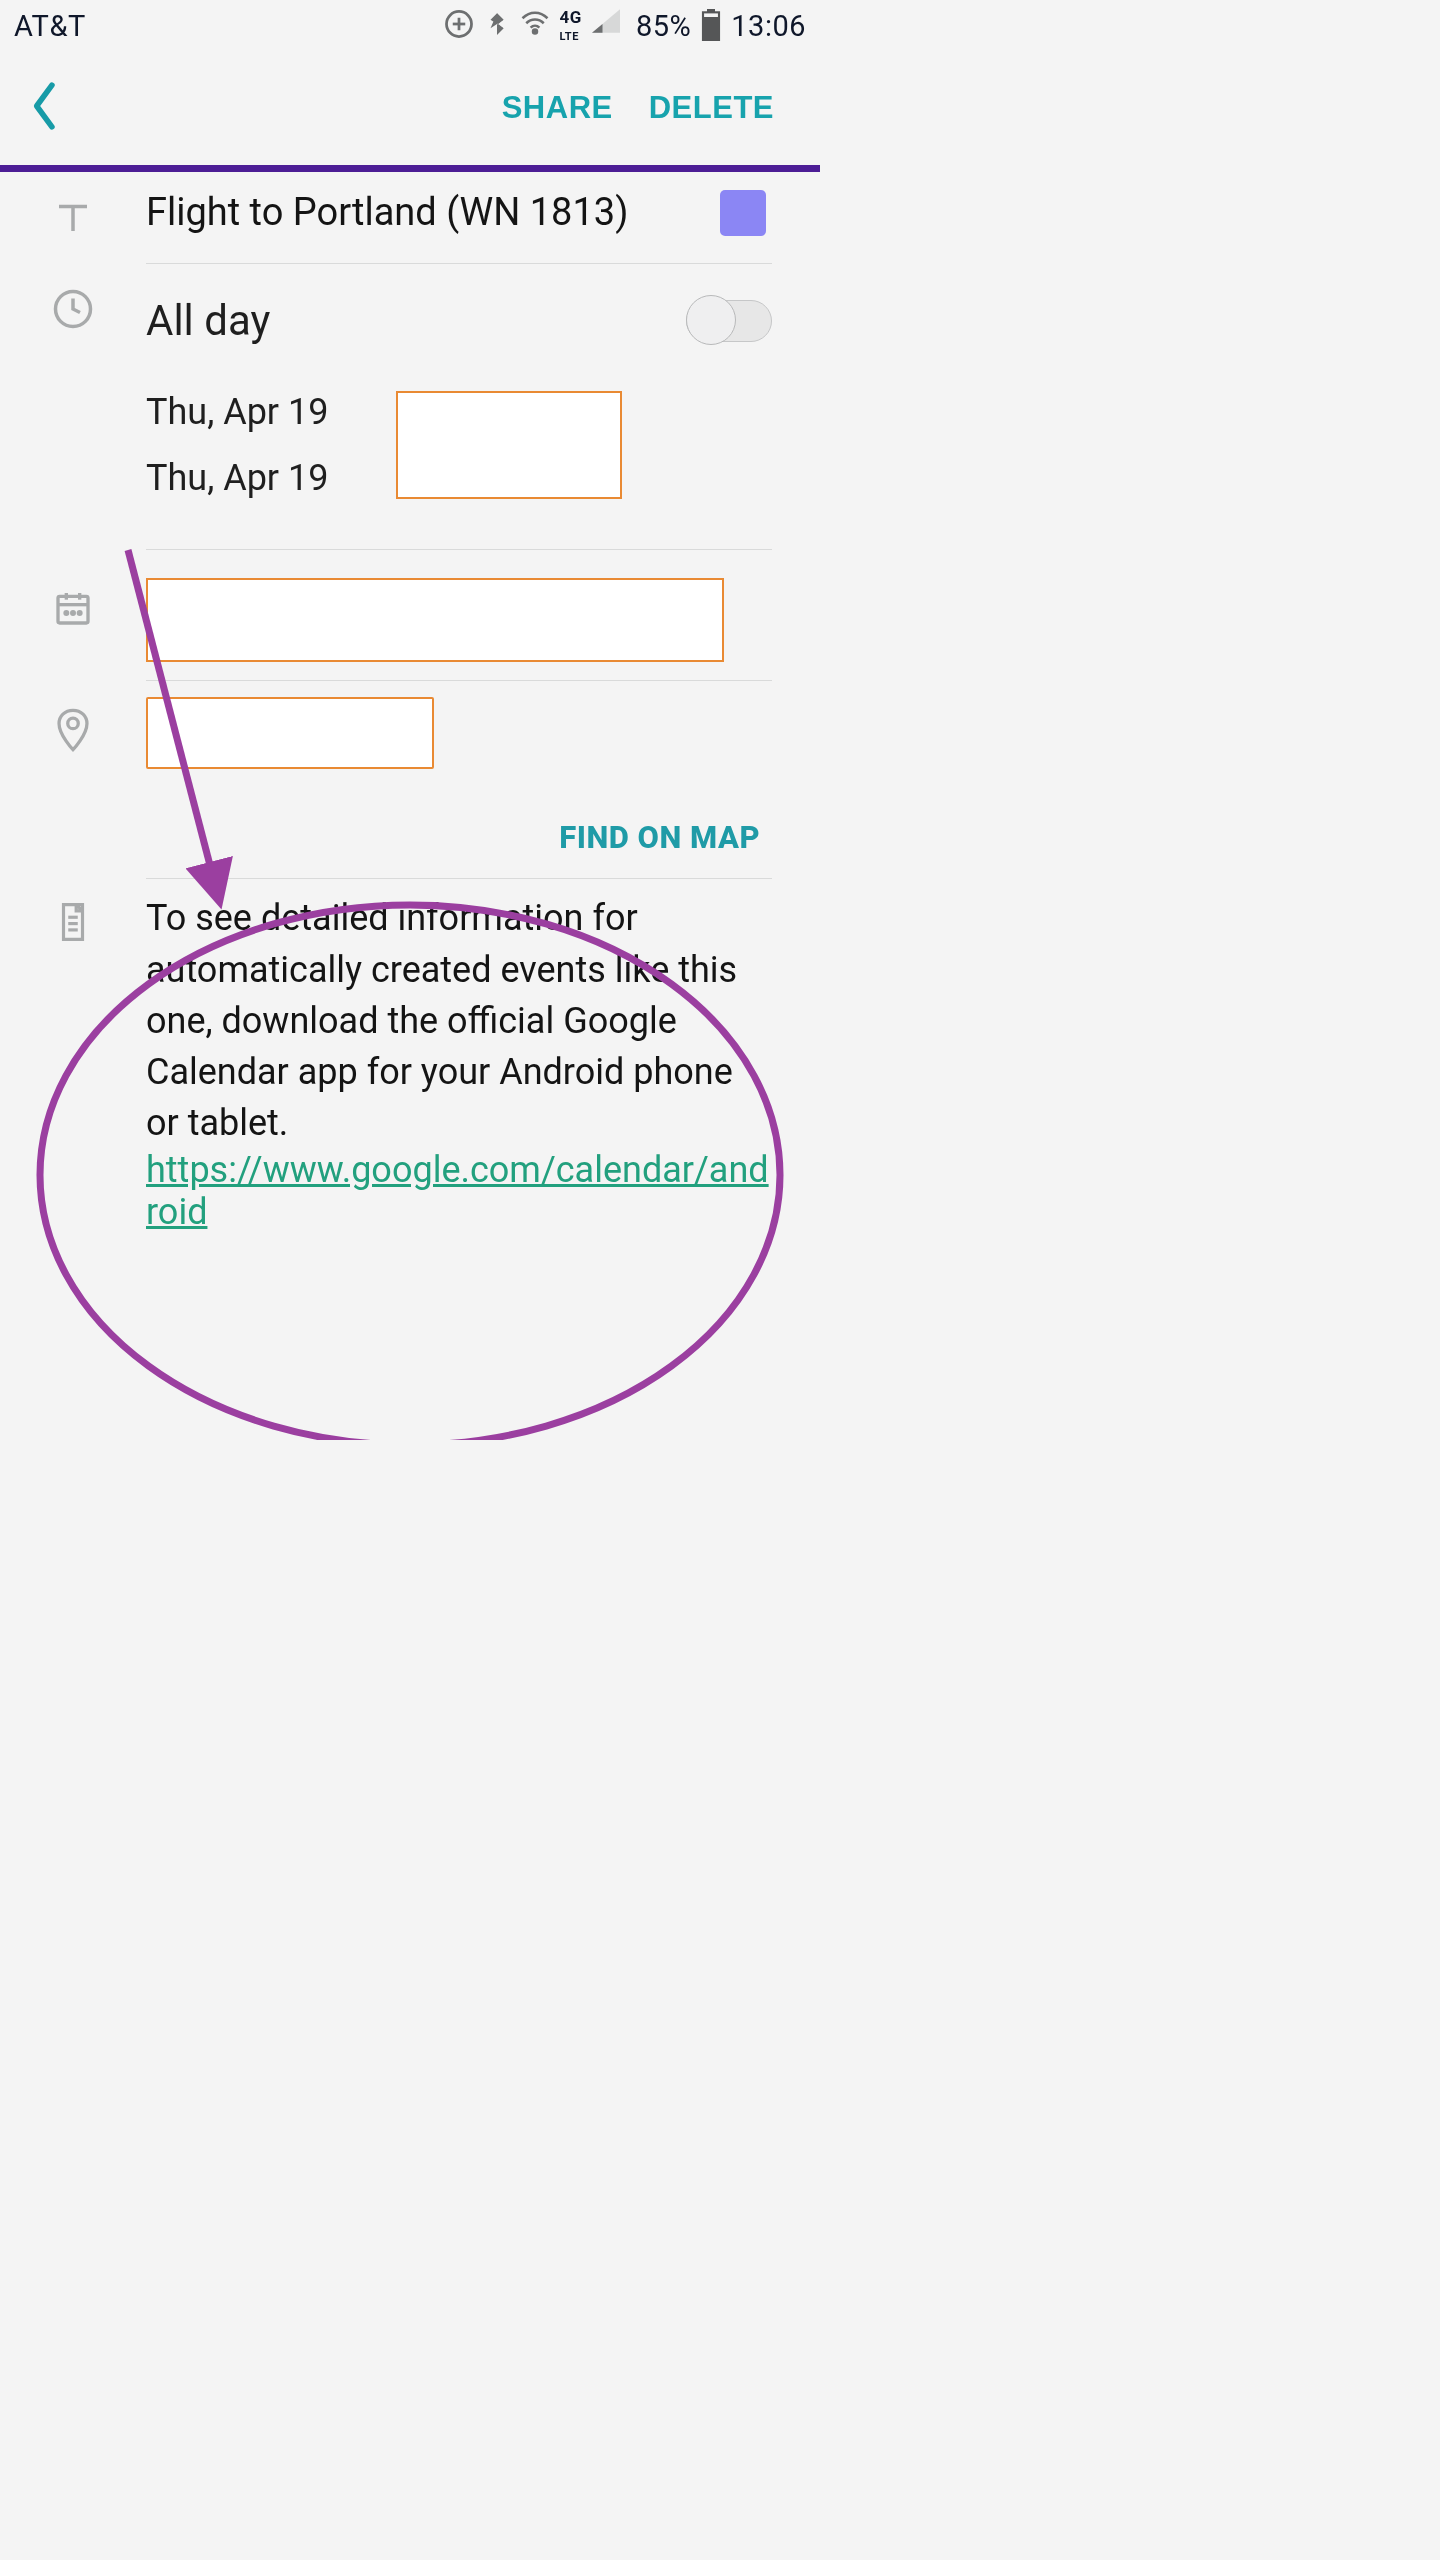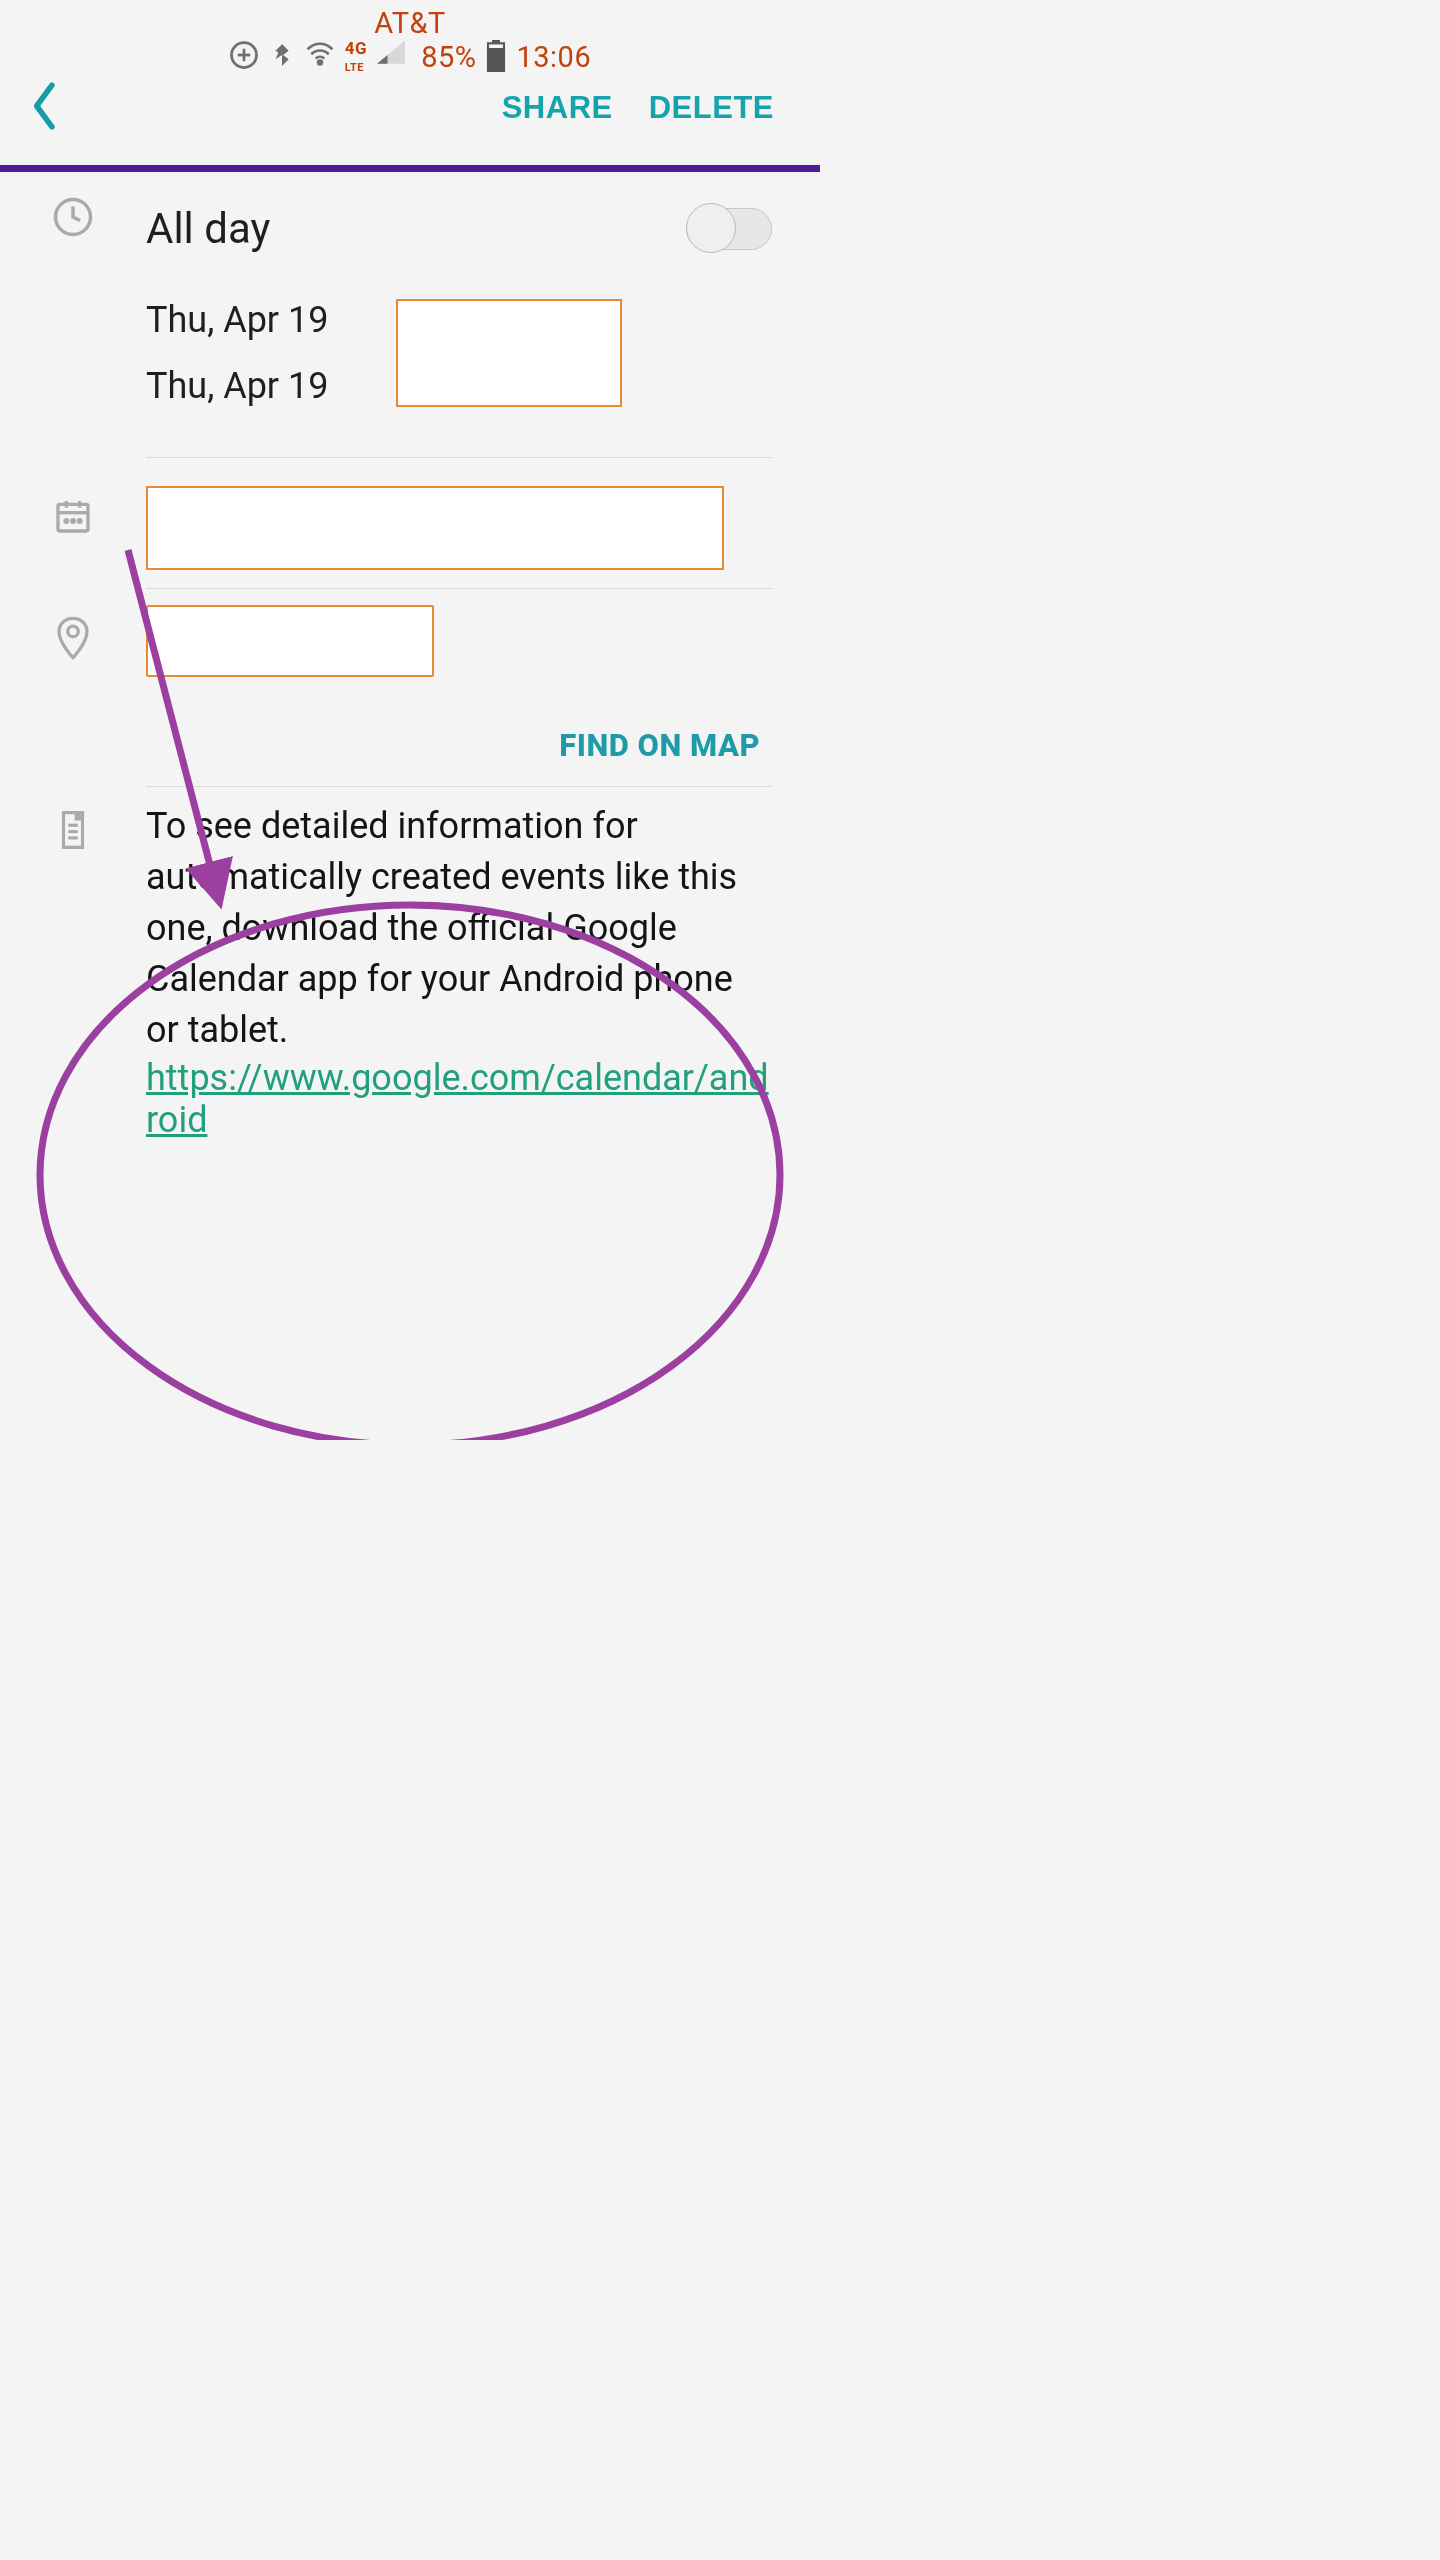--- a/index.html
+++ b/index.html
@@ -13,24 +13,23 @@
       position: relative;
       overflow: hidden;
     }
     
     .statusbar {
       display: flex;
       align-items: center;
       justify-content: space-between;
       padding: 6px 14px 4px 14px;
       height: 50px;
-      color: #c2410c;
+      color: #0f172a;
       font-size: 29px;
       letter-spacing: 0.5px;
-      flex-direction: column;
     }
     .statusbar .right { display: flex; align-items: flex-start; gap: 10px; }
     .statusbar svg { display: block; }
     .batt { display: inline-flex; align-items: center; }
     .statusbar .clock { font-variant-numeric: tabular-nums; }
     .pct { margin-left: 6px; }
 
     
     .actionbar {
       height: 122px;
@@ -212,20 +211,34 @@
         <polyline points="15,3 4,18 15,33"></polyline>
       </svg>
   </span>
   <span class="spacer"></span>
   <button>SHARE</button>
   <button>DELETE</button>
 </div>
 
 <div class="content">
 
+  <div class="row title-row">
+    <div class="iconcell">
+      <span>
+        <svg width="42" height="42" viewBox="0 0 24 24" fill="none" stroke="#a8aaab" stroke-width="2">
+            <line x1="4" y1="6" x2="20" y2="6"></line>
+            <line x1="12" y1="6" x2="12" y2="20"></line>
+          </svg>
+      </span>
+    </div>
+    <div class="body">
+      <div class="title-text">Flight to Portland (WN 1813)</div>
+      <div class="color-chip"></div>
+    </div>
+  </div>
 
   <div class="row allday-row">
     <div class="iconcell">
       <span>
         <svg width="42" height="42" viewBox="0 0 24 24" fill="none" stroke="#a8aaab" stroke-width="2">
             <circle cx="12" cy="12" r="10"></circle>
             <polyline points="12,6 12,12 16,14"></polyline>
           </svg>
       </span>
     </div>

